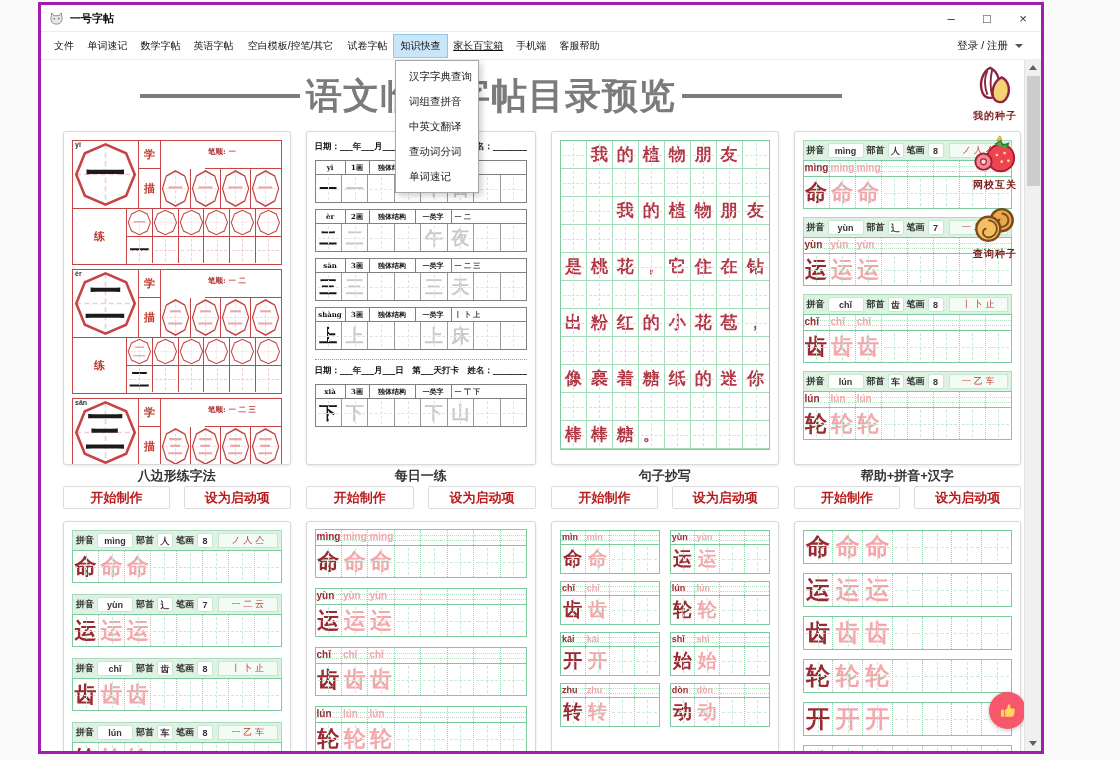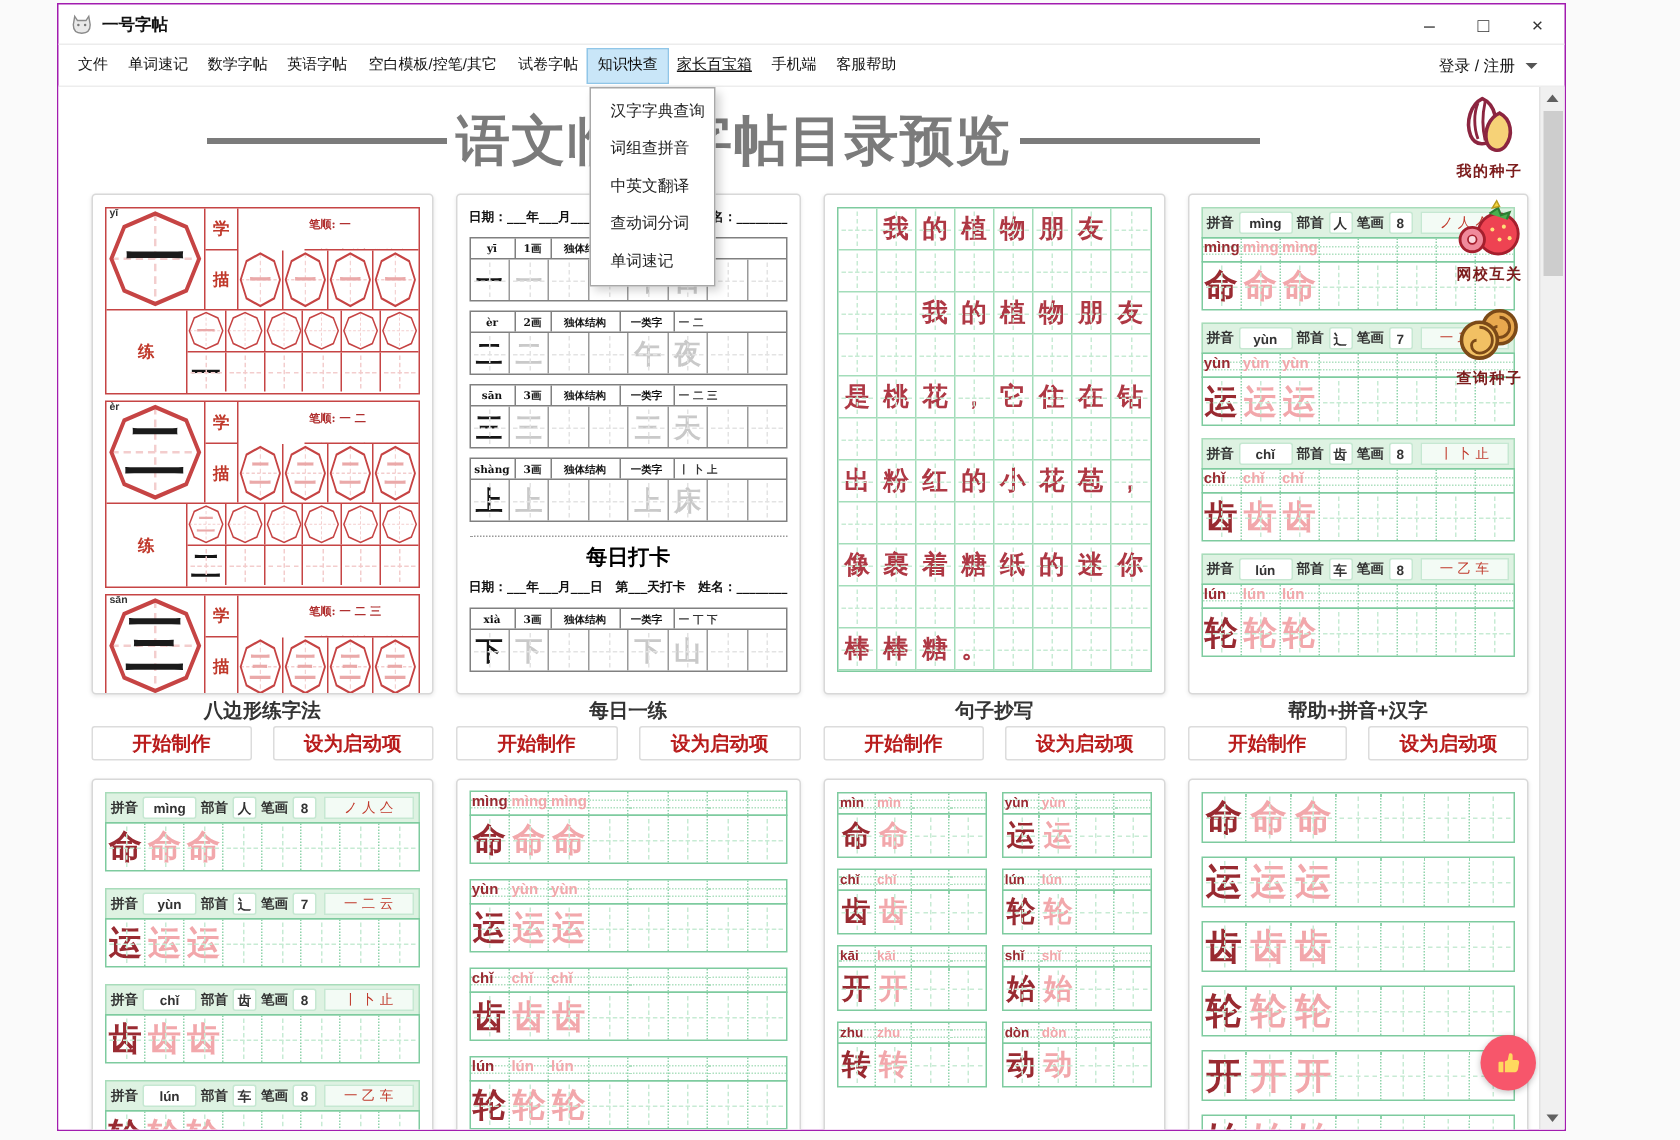--- a/index.html
+++ b/index.html
@@ -1,17 +1,17 @@
 <!DOCTYPE html>
 <html><head>
 <meta charset="utf-8">
 <style>
 *{margin:0;padding:0;box-sizing:border-box;}
 html,body{width:1120px;height:760px;background:#fafafa;font-family:"Liberation Sans",sans-serif;overflow:hidden;}
-.win{position:absolute;left:38px;top:2px;width:1006px;height:752px;background:#fff;border:1px solid #a21caf;display:flex;flex-direction:column;}
+.win{position:absolute;left:38px;top:2px;width:1006px;height:752px;background:#fff;border:3px solid #a21caf;display:flex;flex-direction:column;}
 .titlebar{height:27px;flex:none;display:flex;align-items:center;padding-left:8px;border-bottom:1px solid #ececec;}
 .tb-icon{width:15px;height:15px;margin-right:6px;flex:none;}
 .tb-title{font-size:11px;color:#111;font-weight:bold;white-space:nowrap;}
 .tb-sub{font-size:11px;color:#222;margin-left:14px;white-space:nowrap;overflow:hidden;}
 .tb-controls{margin-left:auto;display:flex;height:100%;flex:none;}
 .tb-btn{width:36px;display:flex;align-items:center;justify-content:center;font-size:13px;color:#333;cursor:pointer;}
 .menubar{height:28px;flex:none;display:flex;align-items:center;padding:0 6px;border-bottom:1px solid #ededed;}
 #menu-items{display:flex;height:100%;align-items:center;}
 .mb-item{height:22px;line-height:22px;text-align:center;font-size:10px;color:#111;white-space:nowrap;overflow:hidden;cursor:pointer;}
 .mb-item.active{background:#c9e6f8;outline:1px solid #90c6e8;}
@@ -672,21 +672,20 @@
                   <i class="gv"></i>
                   <i class="gh"></i>
                 </div>
                 <div class="dy-cell">
                   <i class="gv"></i>
                   <i class="gh"></i>
                 </div>
               </div>
             </div>
             <div class="dy-div"></div>
-            <div class="dy-daka kai">每日打卡</div>
             <div class="dy-date kai">日期：___年___月___日　第___天打卡　姓名：________</div>
             <div class="dy-grp">
               <div class="dy-hrow kai">
                 <span class="dy-hc" style="width:30px">xià</span>
                 <span class="dy-hc" style="width:24px">3画</span>
                 <span class="dy-hc" style="width:46px">独体结构</span>
                 <span class="dy-hc" style="width:36px">一类字</span>
                 <span class="dy-hc dy-ord">一 丅 下</span>
               </div>
               <div class="dy-prow">

